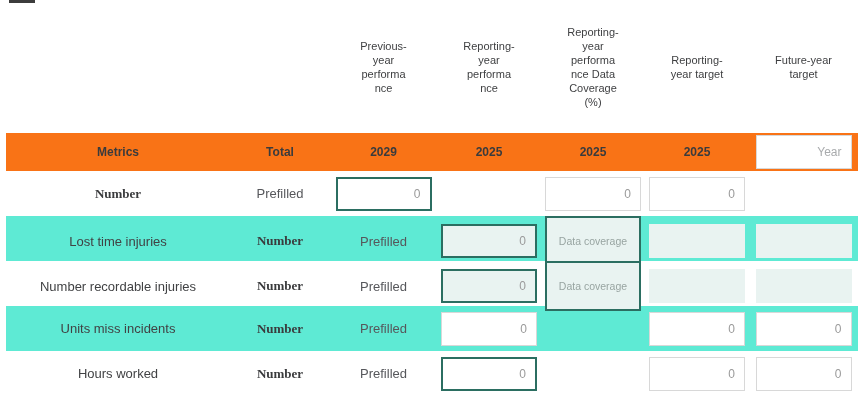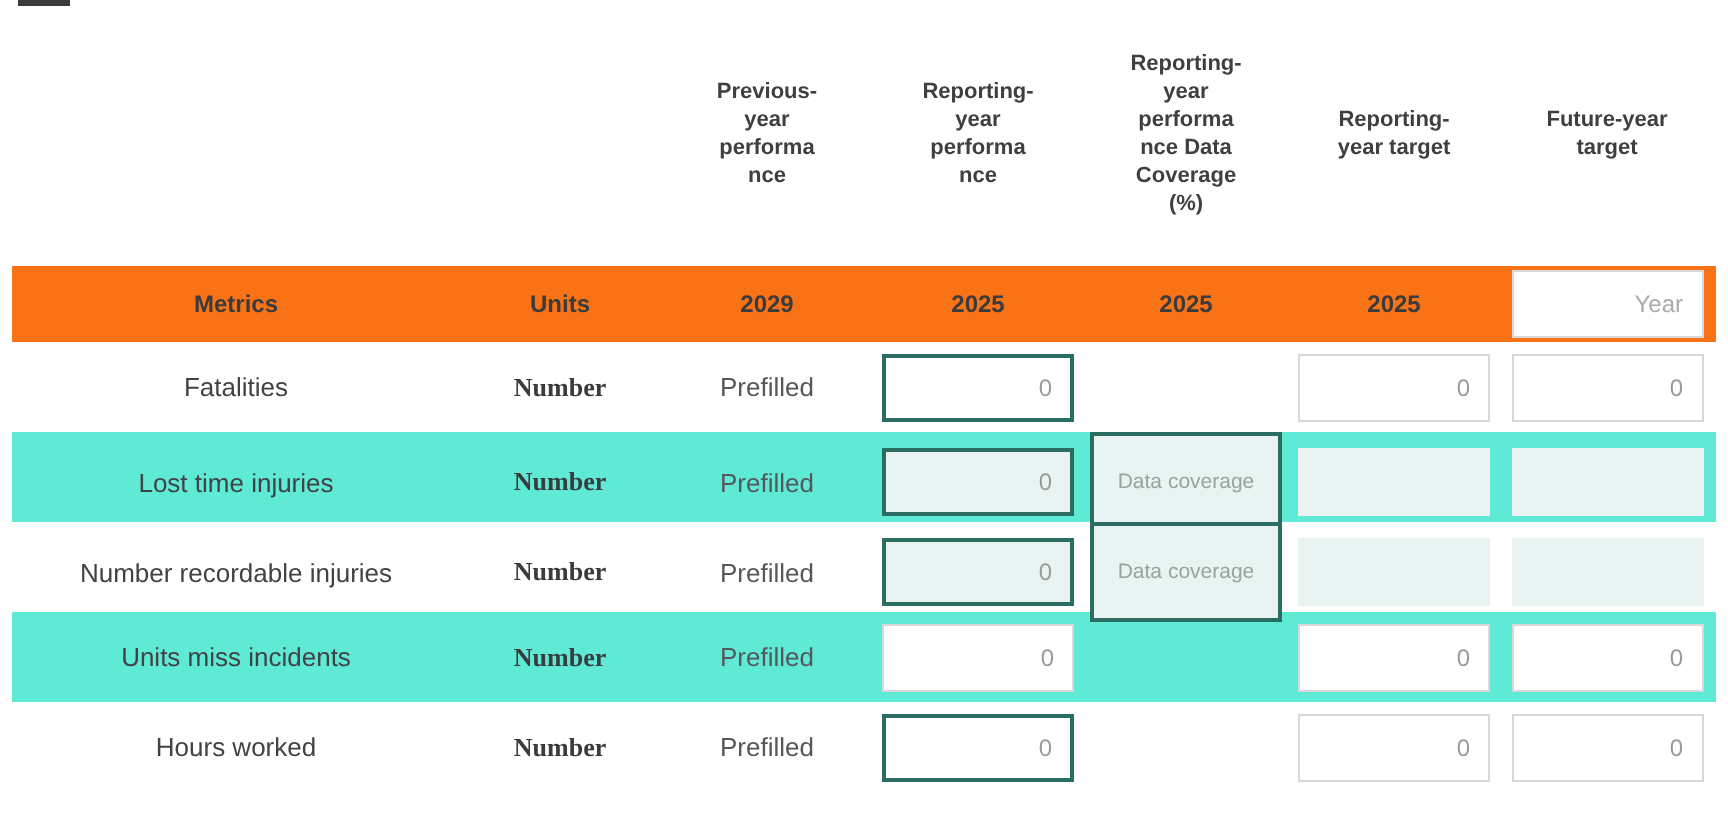--- a/index.html
+++ b/index.html
@@ -15,21 +15,21 @@
     background: #3c3c3c;
   }
   .table { position: absolute; left: 6px; top: 0; width: 852px; }
   .grid {
     display: grid;
     grid-template-columns: 224px 100px 107px 104px 104px 104px 109px;
     align-items: center;
   }
   .thead { height: 133px; }
   .col-title {
-    font-size: 11px; font-weight: bold; color: #3e3f41;
+    font-size: 11px; font-weight: normal; color: #3e3f41;
     text-align: center; white-space: pre-line; line-height: 14px;
   }
   .subheader {
     height: 38px; background: #f97316;
   }
   .subheader .sh-label {
     font-size: 12px; font-weight: bold; color: #3a3b3d; text-align: center;
   }
   .row { height: 45px; }
   .row.zebra { background: #5eead4; }
@@ -86,32 +86,31 @@
 Coverage
 (%)</div>
       <div class="cell col-title">Reporting-
 year target</div>
       <div class="cell col-title">Future-year
 target</div>
     </div>
 
     <div class="grid subheader">
       <div class="cell sh-label">Metrics</div>
-      <div class="cell sh-label">Units</div>
+      <div class="cell sh-label">Total</div>
       <div class="cell sh-label">2029</div>
       <div class="cell sh-label">2025</div>
       <div class="cell sh-label">2025</div>
       <div class="cell sh-label">2025</div>
       <div class="cell">
         <input class="cell-input" placeholder="Year" style="">
       </div>
     </div>
 
     <div class="grid row">
-      <div class="cell metric">Fatalities</div>
       <div class="cell unit">Number</div>
       <div class="cell prev">Prefilled</div>
       <div class="cell">
         <input class="cell-input teal" value="0" style="">
       </div>
       <div class="cell"></div>
       <div class="cell">
         <input class="cell-input" value="0" style="">
       </div>
       <div class="cell">

